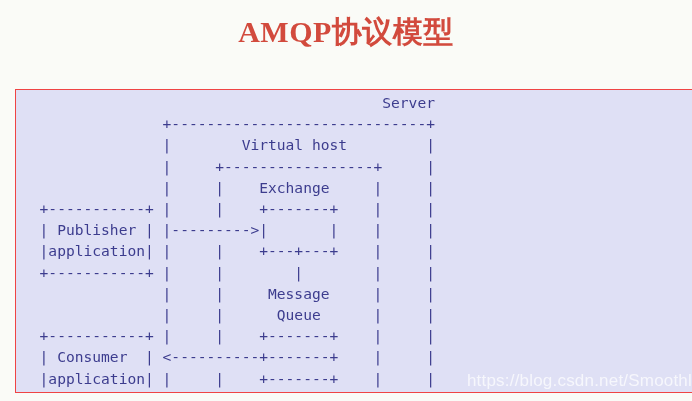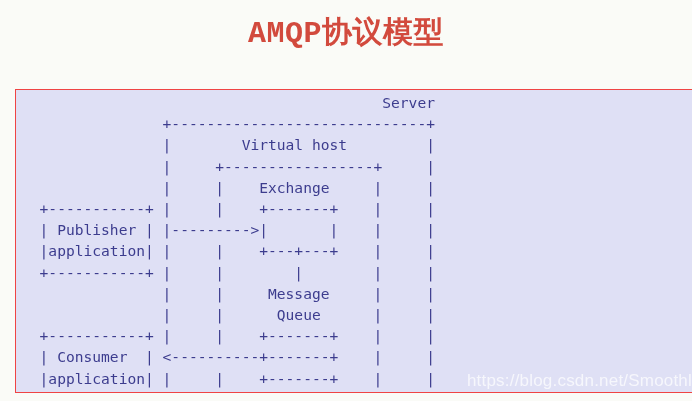--- a/index.html
+++ b/index.html
@@ -20,21 +20,21 @@
     width: 692px;
     height: 401px;
     background: #fafbf7;
   }
   #title {
     position: absolute;
     left: 0;
     top: 12px;
     width: 692px;
     text-align: center;
-    font-family: Liberation Mono, monospace;
+    font-family: Liberation Serif, serif;
     font-weight: bold;
     font-size: 30px;
     letter-spacing: 0.5px;
     color: #d24a3d;
     white-space: pre;
   }
   #diagram-panel {
     position: absolute;
     left: 15px;
     top: 89px;

